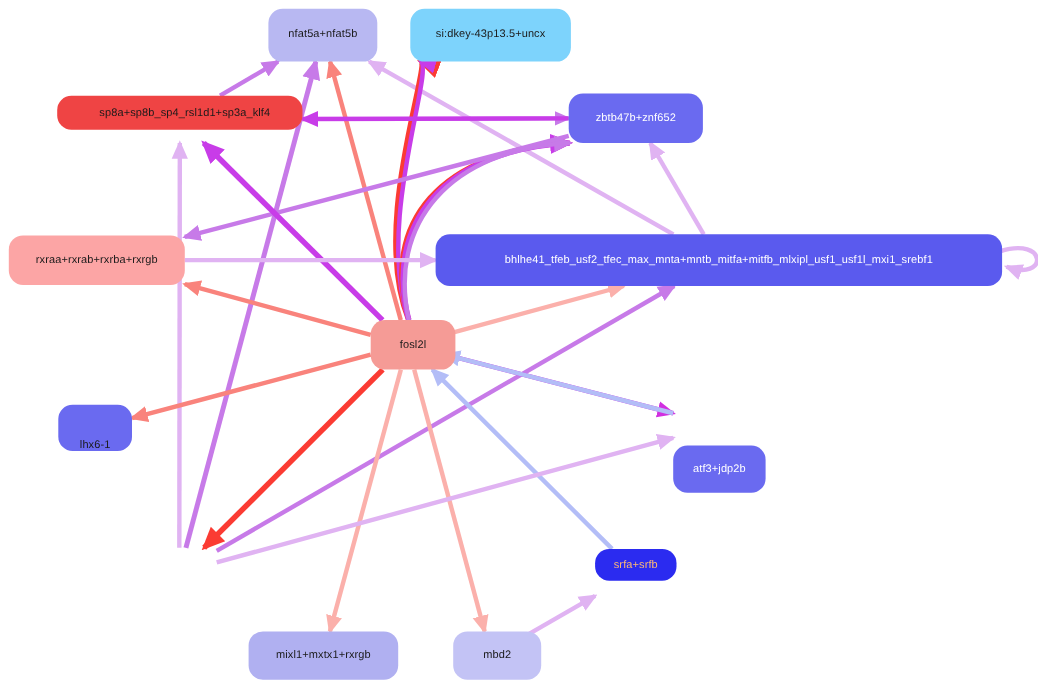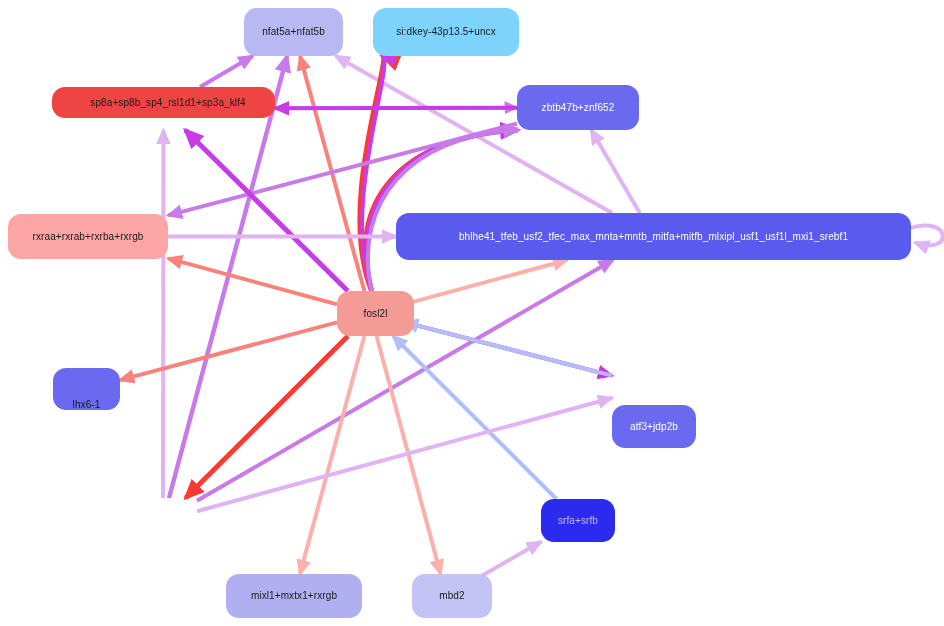--- a/index.html
+++ b/index.html
@@ -129,21 +129,21 @@
       </div>
       <div class="node" style="left: 337px; top: 291px; width: 77px; height: 45px; background: rgb(245, 155, 150); color: rgb(26, 26, 26);">
         <span>fosl2l</span>
       </div>
       <div class="node" style="left: 53px; top: 368px; width: 67px; height: 42px; background: rgb(106, 106, 240); color: rgb(26, 26, 26); align-items: flex-end;">
         <span>lhx6-1</span>
       </div>
       <div class="node" style="left: 612px; top: 365px; width: 84px; height: 43px; background: rgb(106, 106, 240); color: rgb(255, 255, 255); margin-top: 40px;">
         <span>atf3+jdp2b</span>
       </div>
-      <div class="node" style="left: 541px; top: 499px; width: 74px; height: 43px; background: rgb(43, 43, 240); color: #c4b5fd;">
+      <div class="node" style="left: 541px; top: 499px; width: 74px; height: 29px; background: rgb(43, 43, 240); color: #fdba74;">
         <span>srfa+srfb</span>
       </div>
       <div class="node" style="left: 226px; top: 574px; width: 136px; height: 44px; background: rgb(176, 176, 241); color: rgb(26, 26, 26);">
         <span>mixl1+mxtx1+rxrgb</span>
       </div>
       <div class="node" style="left: 412px; top: 574px; width: 80px; height: 44px; background: rgb(195, 195, 245); color: rgb(26, 26, 26);">
         <span>mbd2</span>
       </div>
     </div>
 </div>

